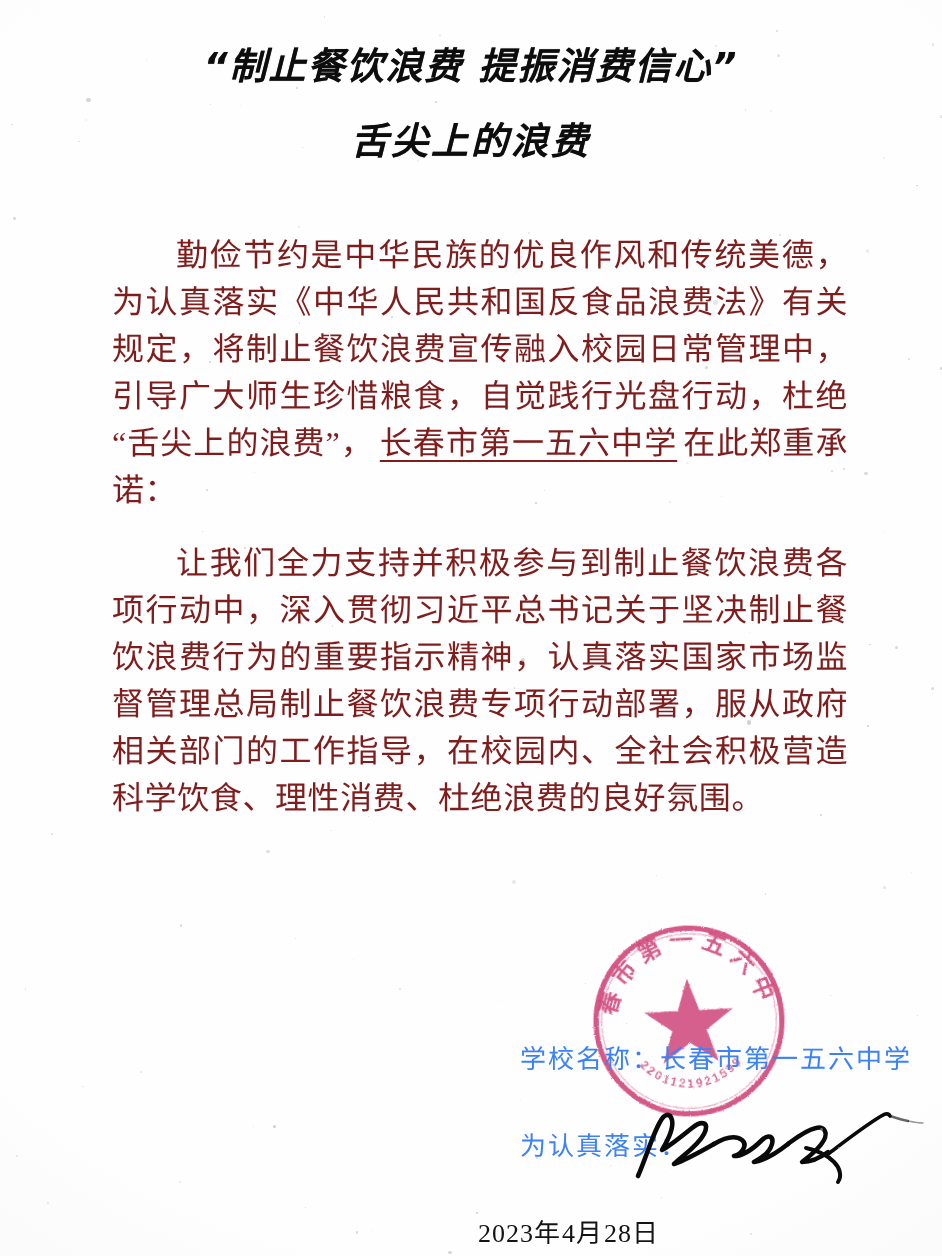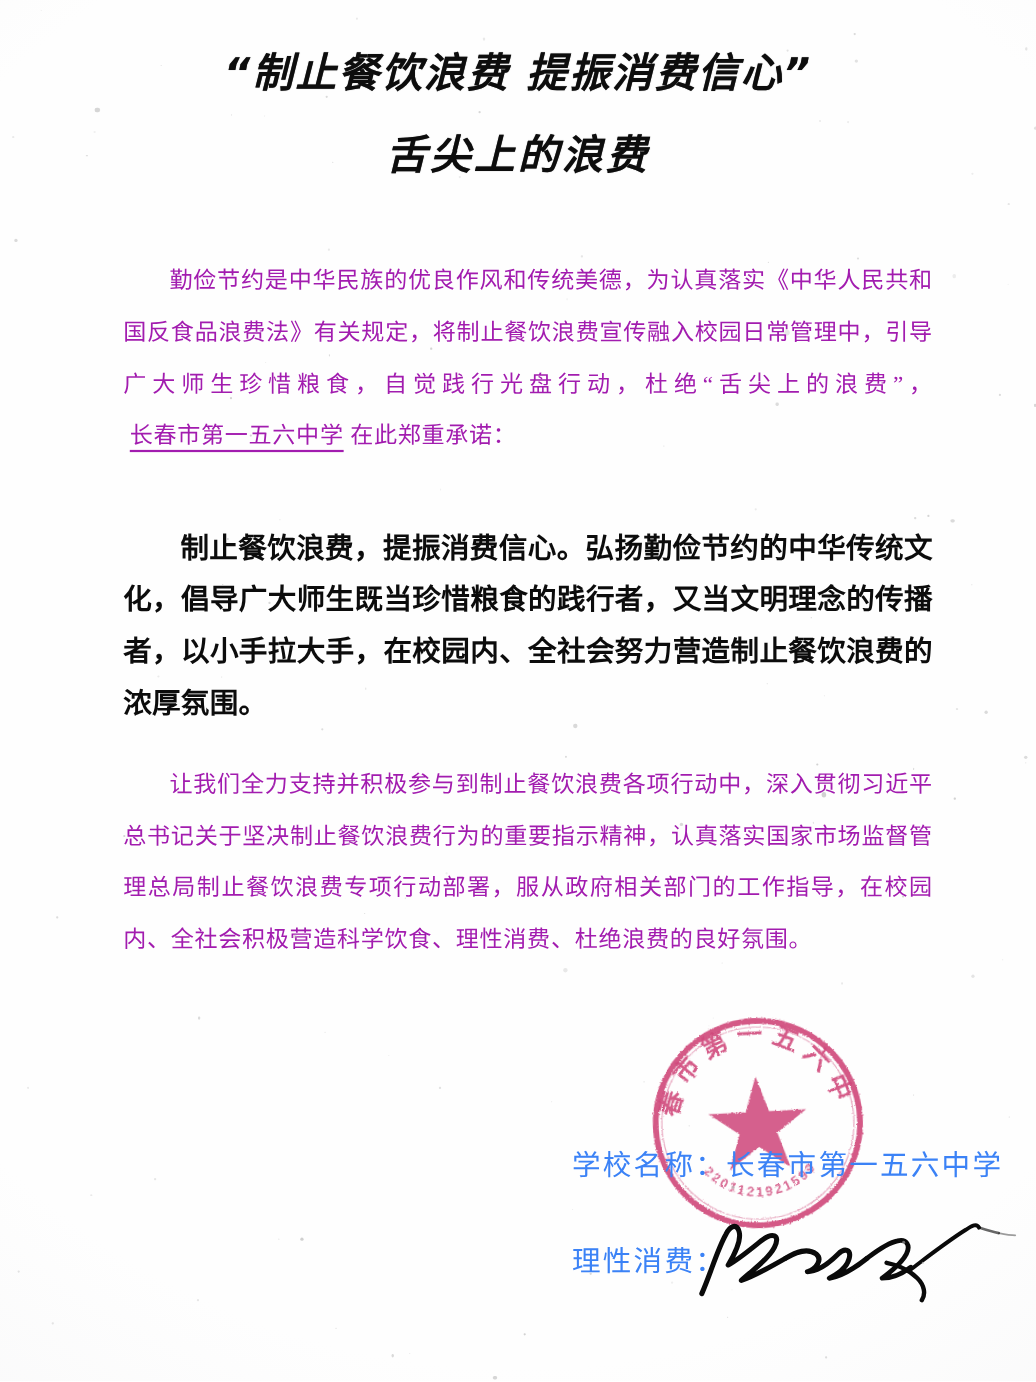--- a/index.html
+++ b/index.html
@@ -74,27 +74,27 @@
   .body-col {
     position: absolute;
     left: 112px;
     width: 736px;
     top: 232px;
     z-index: 3;
   }
 
   p.para {
     margin: 0;
-    font-size: 21px;
+    font-size: 32px;
     line-height: 47px;
     text-align: justify;
     text-justify: inter-ideograph;
     text-indent: 2em;
     letter-spacing: .6px;
-    color: #a21caf;
+    color: #7f1d1d;
   }
   p.para.regular {
     font-family: "Liberation Serif", "DejaVu Serif", serif;
     font-weight: 400;
   }
   p.para.bold {
     font-family: "DejaVu Sans", "Liberation Sans", sans-serif;
     font-weight: 700;
     font-size: 26px;
     letter-spacing: .2px;
@@ -180,21 +180,20 @@
 
   <div class="title-block">
     <div class="title-line first">“制止餐饮浪费  提振消费信心”</div>
     <div class="title-line second">舌尖上的浪费</div>
   </div>
 
   <div class="body-col">
 
     <p class="para regular p1"><span>勤俭节约是中华民族的优良作风和传统美德，为认真落实《中华人民共和国反食品浪费法》有关规定，将制止餐饮浪费宣传融入校园日常管理中，引导广大师生珍惜粮食，自觉践行光盘行动，杜绝“舌尖上的浪费”，</span><span class="school-blank">长春市第一五六中学</span><span>在此郑重承诺：</span></p>
 
-    <p class="para bold p2">制止餐饮浪费，提振消费信心。弘扬勤俭节约的中华传统文化，倡导广大师生既当珍惜粮食的践行者，又当文明理念的传播者，以小手拉大手，在校园内、全社会努力营造制止餐饮浪费的浓厚氛围。</p>
 
     <p class="para regular p3">让我们全力支持并积极参与到制止餐饮浪费各项行动中，深入贯彻习近平总书记关于坚决制止餐饮浪费行为的重要指示精神，认真落实国家市场监督管理总局制止餐饮浪费专项行动部署，服从政府相关部门的工作指导，在校园内、全社会积极营造科学饮食、理性消费、杜绝浪费的良好氛围。</p>
   </div>
 
   <div class="sign-area">
 
     <svg class="seal" viewBox="0 0 200 200">
       <defs>
         <clipPath id="sealClip">
             <circle cx="100" cy="100" r="99"></circle>
@@ -217,39 +216,40 @@
 
         <path id="codePath" d="M 100,100 m -66,0 a 66,66 0 1,0 132,0" fill="none" stroke="none"></path>
         <text font-family="'Liberation Sans','DejaVu Sans',sans-serif" font-size="12" font-weight="600" fill="#cc3c72" stroke="none" letter-spacing="2.4" opacity=".8">
           <textPath href="#codePath" startOffset="50%" text-anchor="middle">2201121921599</textPath>
         </text>
       </g>
     </svg>
 
     <div class="sign-line sign-school">学校名称：长春市第一五六中学</div>
 
-    <div class="sign-line sign-rep">理性消费：</div>
+    <div class="sign-line sign-rep">为认真落实：</div>
 
     <svg class="signature-ink" viewBox="0 0 300 90">
       <g fill="none" stroke="#0a0a0a" stroke-linecap="round" stroke-linejoin="round">
         <path d="M8,78 C16,60 22,38 30,24 C34,16 40,14 42,22 C44,30 38,42 32,52
                  C40,48 52,38 62,30 C72,22 80,24 74,36 C68,48 52,58 44,66
                  C56,62 70,54 84,46" stroke-width="4.6"></path>
         <path d="M84,46 C94,40 104,36 112,42 C118,47 112,56 104,58
                  C114,58 124,50 132,42 C138,36 144,38 142,46 C140,54 132,60 124,64
                  C136,62 148,54 158,46" stroke-width="4.6"></path>
         <path d="M158,46 C166,40 176,32 186,30 C194,28 198,34 194,42
                  C190,50 180,58 172,64 C180,64 190,60 198,54" stroke-width="4.4"></path>
         <path d="M176,50 C186,52 196,56 204,64 C210,70 212,78 208,84" stroke-width="4"></path>
         <path d="M198,56 C214,44 232,30 248,20 C254,16 258,14 260,18" stroke-width="3.6"></path>
         <path d="M260,18 C266,20 272,22 278,23" stroke-width="2.4" opacity=".62"></path>
         <path d="M278,23 C283,24 288,25 293,25" stroke-width="1.5" opacity=".4"></path>
       </g>
     </svg>
 
+    <div class="date-line"><span class="num">2023</span><span>年</span><span class="num">4</span><span>月</span><span class="num">28</span><span>日</span></div>
   </div>
 
   <div class="speckles" id="speckles">
       <span style="left:302.1px;top:146.8px;width:1.3px;height:1.3px;opacity:0.59"></span>
       <span style="left:569.6px;top:550.8px;width:2.0px;height:2.0px;opacity:0.68"></span>
       <span style="left:777.0px;top:54.2px;width:3.3px;height:3.3px;opacity:0.40"></span>
       <span style="left:355.8px;top:1231.0px;width:2.5px;height:2.5px;opacity:0.54"></span>
       <span style="left:643.6px;top:931.6px;width:1.7px;height:1.7px;opacity:0.19"></span>
       <span style="left:746.5px;top:720.4px;width:4.3px;height:4.3px;opacity:0.66"></span>
       <span style="left:399.4px;top:988.0px;width:1.5px;height:1.5px;opacity:0.40"></span>

